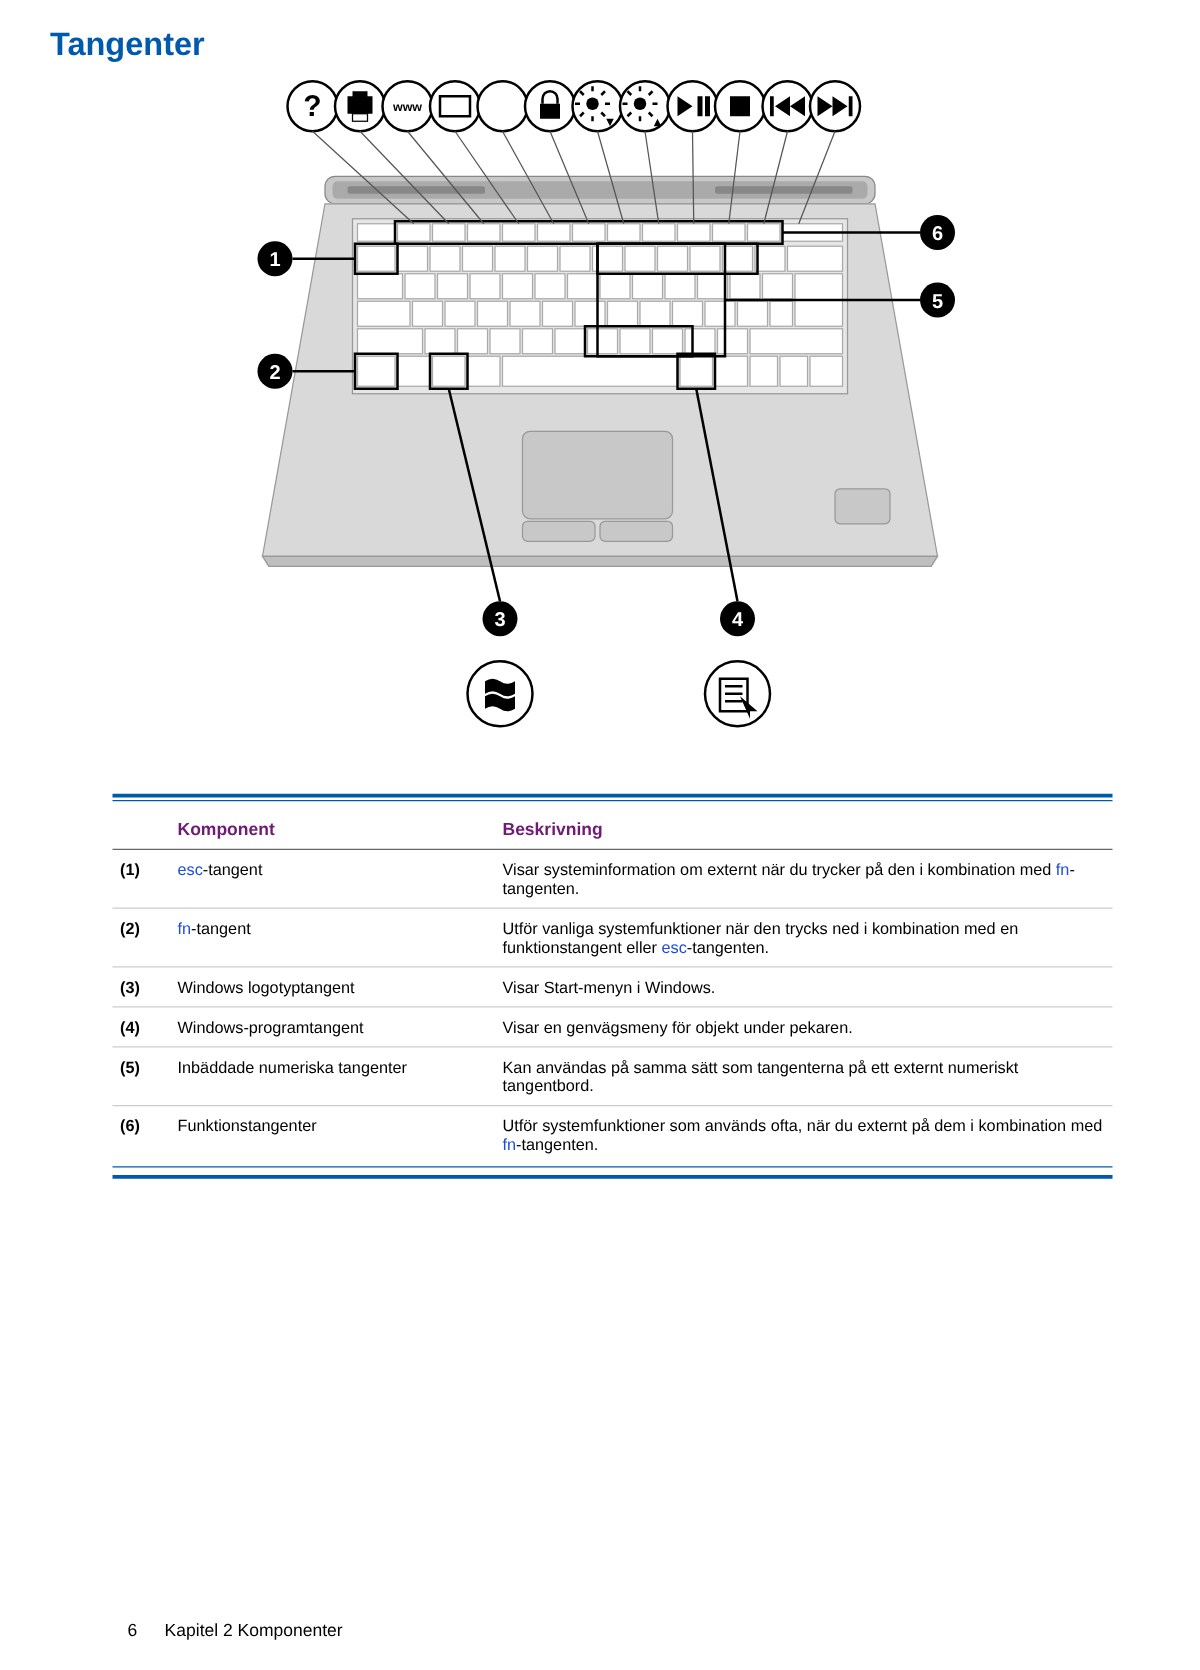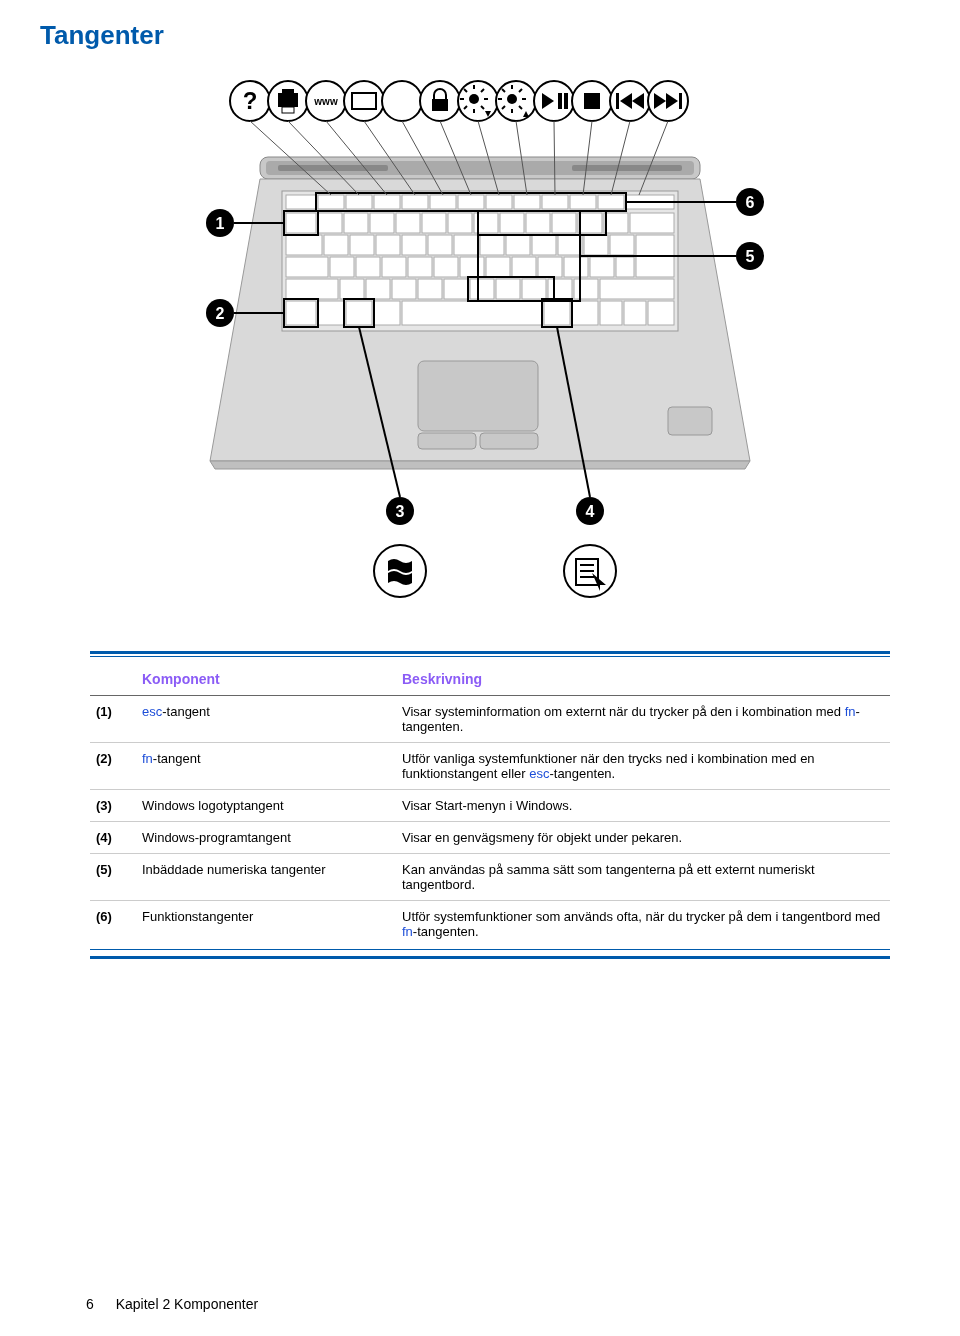--- a/index.html
+++ b/index.html
@@ -10,50 +10,50 @@
     background: #fff;
     width: 960px;
     height: 1336px;
     position: relative;
     padding: 20px 70px 0 90px;
   }
   .page-title {
     color: #005aab;
     font-size: 26px;
     font-weight: bold;
-    margin-bottom: 20px;
+    margin-bottom: 4px;
     margin-left: -50px;
   }
   .diagram-wrap {
     width: 600px;
     margin: 0 auto 40px auto;
   }
   .diagram-svg { display: block; width: 100%; }
 
   .tbl-wrap { margin-top: 10px; }
   .tbl-top-bar { height: 3px; background: #005aab; margin-bottom: 2px; }
   .tbl-top-bar2 { height: 1px; background: #005aab; margin-bottom: 6px; }
   .tbl-bot-bar { height: 1px; background: #005aab; margin-top: 2px; }
   .tbl-bot-bar2 { height: 3px; background: #005aab; margin-top: 6px; }
 
   table { width: 100%; border-collapse: collapse; font-size: 13px; }
   th, td { text-align: left; vertical-align: top; padding: 8px 6px; }
-  th { color: #8b5cf6; font-weight: bold; font-size: 14px; margin-top: 36px; }
+  th { color: #701a75; font-weight: bold; font-size: 14px; margin-top: 36px; }
   thead tr { border-bottom: 1px solid #666; }
   tbody tr { border-bottom: 1px solid #ccc; }
   tbody tr:last-child { border-bottom: none; }
   .col-num { width: 46px; font-weight: bold; }
   .col-comp { width: 260px; }
   .col-desc { }
   .blue-text { color: #1d4ed8; }
 
   .footer {
     position: absolute;
     bottom: 24px;
-    left: 86px;
+    left: 102px;
     font-size: 14px;
   }
   .page-num { margin-right: 18px; }
 </style>
 </head>
 <body>
 
 <div class="page-title">Tangenter</div>
 
 <div class="diagram-wrap">
@@ -346,21 +346,21 @@
         <td class="col-desc">Visar en genvägsmeny för objekt under pekaren.</td>
       </tr>
       <tr>
         <td class="col-num">(5)</td>
         <td class="col-comp">Inbäddade numeriska tangenter</td>
         <td class="col-desc">Kan användas på samma sätt som tangenterna på ett externt numeriskt tangentbord.</td>
       </tr>
       <tr>
         <td class="col-num">(6)</td>
         <td class="col-comp">Funktionstangenter</td>
-        <td class="col-desc"><span>Utför systemfunktioner som används ofta, när du trycker på dem i tangentbord med </span><span class="blue-text">fn</span><span>-tangenten.</span></td>
+        <td class="col-desc"><span>Utför systemfunktioner som används ofta, när du externt på dem i kombination med </span><span class="blue-text">fn</span><span>-tangenten.</span></td>
       </tr>
     </tbody>
   </table>
   <div class="tbl-bot-bar"></div>
   <div class="tbl-bot-bar2"></div>
 </div>
 
 <div class="footer">
   <span class="page-num">6</span>
   <span>Kapitel 2   Komponenter</span>

